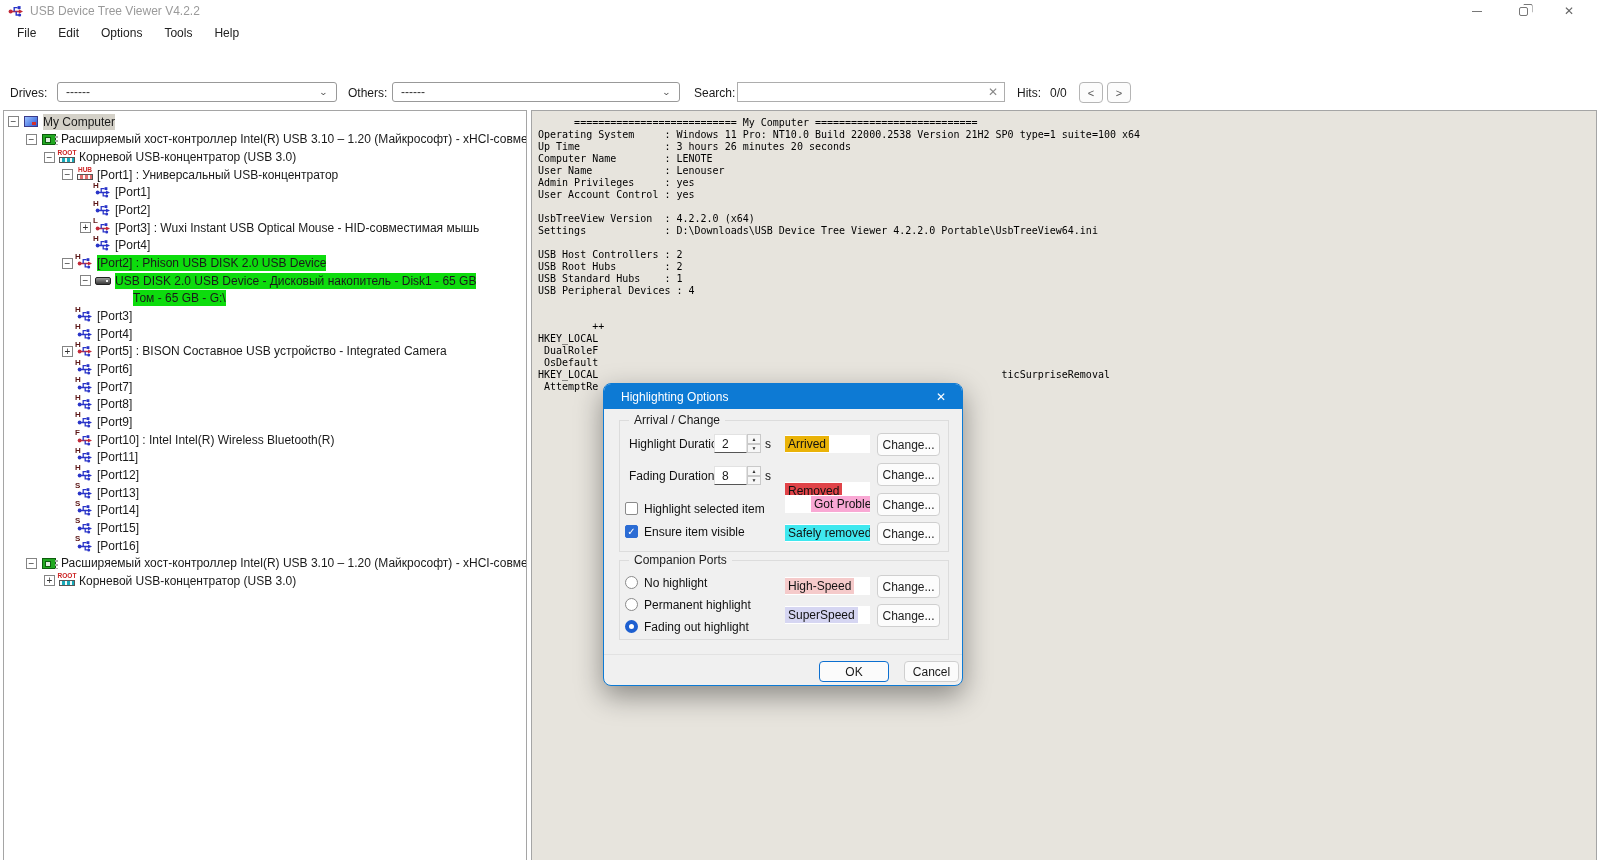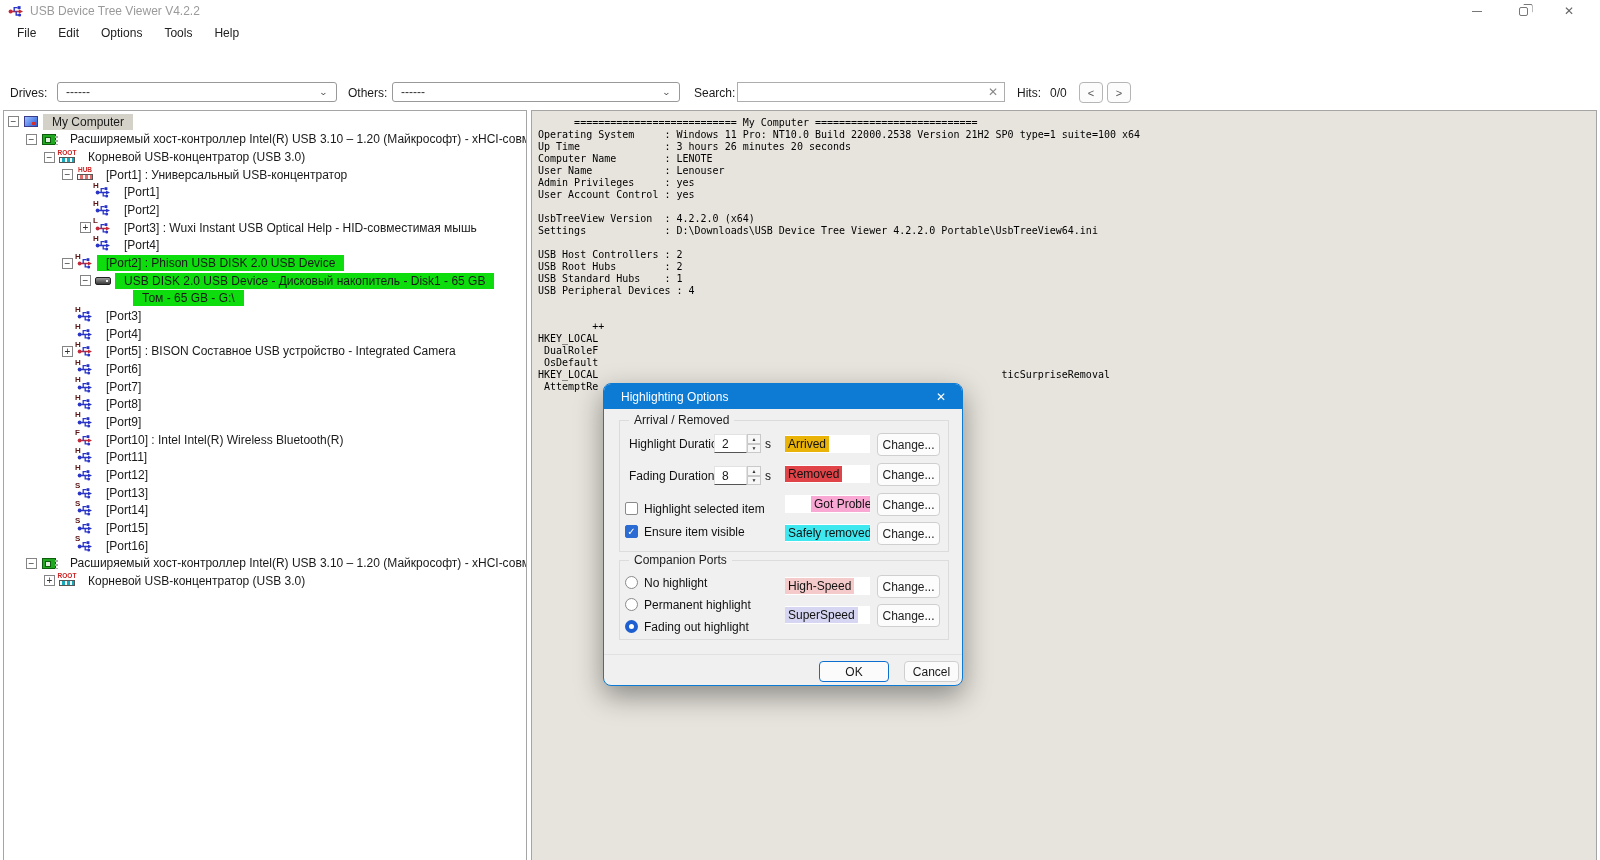--- a/index.html
+++ b/index.html
@@ -41,21 +41,21 @@
   .detailspanel { position:absolute; left:531px; top:4px; right:3px; height:765px; border:1px solid #a5a5a5;
                   background:#e7e4dd; overflow:hidden; }
   .detailspanel pre { font-family:"DejaVu Sans Mono", monospace; font-size:10px; line-height:12px;
                       color:#000; padding:6px 0 0 6px; white-space:pre; }
 
   
   .trow { height:17.66px; display:flex; align-items:center; font-size:12px; white-space:nowrap; }
   .expand { width:11px; height:11px; border:1px solid #848484; background:#fff; color:#333;
             font-size:10px; line-height:9px; text-align:center; flex:none; margin-right:3px; }
   .expand-sp { width:11px; flex:none; margin-right:3px; }
-  .tlabel { padding:1px 9px; }
+  .tlabel { padding:1px 0; }
   .tlabel.selected { background:#d4d1c8; }
   .tlabel.highlight { background:#0ddc0d; }
   .ic { position:relative; width:18px; height:15px; flex:none; margin-right:3px; display:inline-flex;
         align-items:center; justify-content:center; }
   .ic b.plet { position:absolute; top:-3px; left:-1px; font-size:8px; font-weight:bold; color:#5c1616;
                font-family:"Liberation Sans",sans-serif; line-height:8px; }
   .ic-computer .scr { width:14px; height:11px; border:1px solid #3a3a8a; background:linear-gradient(135deg,#9cc0ff,#2b5cd8); position:relative; }
   .ic-computer .scr::after { content:""; position:absolute; right:1px; bottom:1px; width:4px; height:3px; background:#d03030; }
   .ic-host .board { width:14px; height:11px; background:#21a821; border:1px solid #0c5c0c; position:relative; }
   .ic-host .board::before { content:""; position:absolute; left:2px; top:2px; width:4px; height:4px; background:#dff0df; border:1px solid #0c5c0c; }
@@ -236,21 +236,21 @@
             <circle cx="2.6" cy="7.5" r="1.9" fill="#c22a3a"></circle>
             <path d="M2.6 7.5 H12" stroke="#c22a3a" stroke-width="1.5" fill="none"></path>
             <path d="M15 7.5 L11 5.4 V9.6 Z" fill="#c22a3a"></path>
             <path d="M6.2 7.5 V3.6 H9.6" stroke="#2a35c8" stroke-width="1.3" fill="none"></path>
             <rect x="9.6" y="2.2" width="2.8" height="2.8" fill="#2a35c8"></rect>
             <path d="M8.2 7.5 V10.9 H10.6" stroke="#2a35c8" stroke-width="1.3" fill="none"></path>
             <circle cx="11.7" cy="10.9" r="1.5" fill="#2a35c8"></circle>
           </svg>
           <b class="plet">L</b>
         </span>
-        <span class="tlabel">[Port3] : Wuxi Instant USB Optical Help - HID-совместимая мышь</span>
+        <span class="tlabel">[Port3] : Wuxi Instant USB Optical Mouse - HID-совместимая мышь</span>
       </div>
       <div class="trow" style="padding-left: 76px;">
         <span class="expand-sp"></span>
         <span class="ic ic-port">
           <svg width="16" height="14" viewBox="0 0 16 14">
             <circle cx="2.6" cy="7.5" r="1.9" fill="#2a35c8"></circle>
             <path d="M2.6 7.5 H12" stroke="#2a35c8" stroke-width="1.5" fill="none"></path>
             <path d="M15 7.5 L11 5.4 V9.6 Z" fill="#2a35c8"></path>
             <path d="M6.2 7.5 V3.6 H9.6" stroke="#2a35c8" stroke-width="1.3" fill="none"></path>
             <rect x="9.6" y="2.2" width="2.8" height="2.8" fill="#2a35c8"></rect>
@@ -560,42 +560,42 @@
 
   <div class="dialog">
     <div class="dlg-title">
       <span>Highlighting Options</span>
       <span class="dlg-close">
           <span>✕</span>
         </span>
     </div>
 
     <div class="groupbox" style="top:36px; height:132px">
-      <span class="grouplabel">Arrival / Removed</span>
+      <span class="grouplabel">Arrival / Change</span>
     </div>
     <span class="dlg-label" style="left:25px; top:53px">Highlight Duration:</span>
     <div class="numbox" style="left:110px; top:50px">2</div>
     <div class="spin" style="left:143px; top:50px">
       <span class="spinbtn">▲</span>
       <span class="spinbtn">▼</span>
     </div>
     <span class="dlg-label" style="left:161px; top:53px">s</span>
     <div class="swfield" style="left:181px; top:51px">
       <span class="sw" style="background: #eab308;">Arrived</span>
     </div>
     <div class="changebtn" style="left:273px; top:49px">Change...</div>
 
     <span class="dlg-label" style="left:25px; top:85px">Fading Duration:</span>
     <div class="numbox" style="left:110px; top:82px">8</div>
     <div class="spin" style="left:143px; top:82px">
       <span class="spinbtn">▲</span>
       <span class="spinbtn">▼</span>
     </div>
     <span class="dlg-label" style="left:161px; top:85px">s</span>
-    <div class="swfield" style="left:181px; top:81px">
+    <div class="swfield" style="left:181px; top:98px">
       <span class="sw" style="background: rgb(224, 67, 72);">Removed</span>
     </div>
     <div class="changebtn" style="left:273px; top:79px">Change...</div>
 
     <span class="cb" style="left:21px; top:118px"></span>
     <span class="dlg-label" style="left:40px; top:118px">Highlight selected item</span>
     <div class="swfield" style="left:181px; top:111px">
       <span class="sw" style="background: #f9a8d4; margin-left: 26px;">Got Problem</span>
     </div>
     <div class="changebtn" style="left:273px; top:109px">Change...</div>

